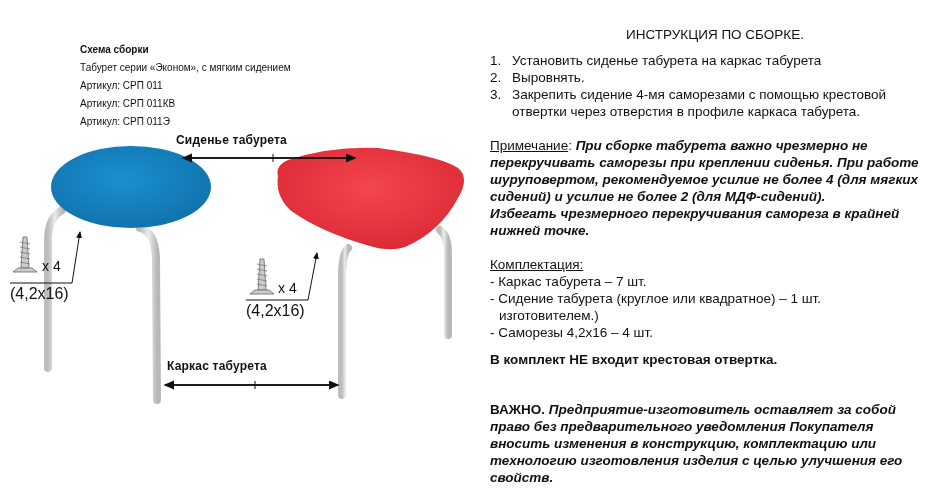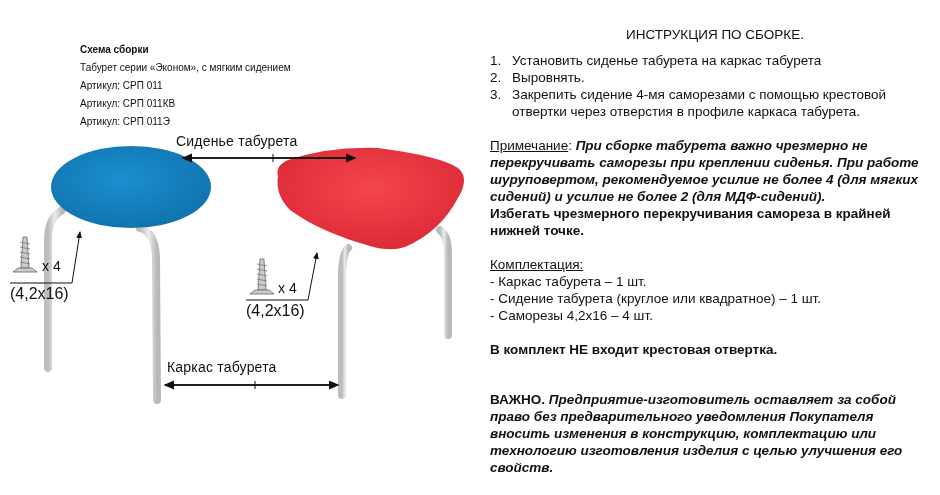--- a/index.html
+++ b/index.html
@@ -9,28 +9,28 @@
     .left-header { left: 80px; top: 26px; width: 340px; text-align: left; font-size: 10px; line-height: 18px; margin-top: 15px; }
     .left-header .title { font-weight: bold; }
     .right-col { left: 490px; top: 26px; width: 440px; font-size: 13.5px; line-height: 17px; }
     .right-col .heading { text-align: center; margin-bottom: 9px; padding-left: 10px; }
     .steps { margin: 0; padding: 0; list-style: none; }
     .steps li { display: flex; }
     .steps .num { width: 22px; flex: none; }
     .note { margin-top: 17px; }
     .u { text-decoration: underline; }
     .it { font-style: italic; font-weight: bold; }
-    .bi { font-weight: bold; }
+    .bi { font-weight: bold; font-style: italic; }
     .kit { margin-top: 17px; }
     .kit .item { padding-left: 0; }
     .kit .cont { padding-left: 9px; }
-    .nodriver { margin-top: 17px; font-weight: bold; }
+    .nodriver { margin-top: 10px; font-weight: bold; }
     .important { margin-top: 33px; }
     .b { font-weight: bold; }
-    .big-label { font-weight: normal; font-size: 14px; letter-spacing: 0.2px; }
+    .big-label { font-weight: bold; font-size: 12px; letter-spacing: 0.2px; }
     .screw-label { font-size: 14px; }
     .screw-size { font-size: 16px; }
   </style>
 </head>
 <body>
 
 <div class="abs left-header">
   <div class="title">Схема сборки</div>
   <div>Табурет серии «Эконом», с мягким сидением</div>
   <div>Артикул: СРП 011</div>
@@ -122,22 +122,23 @@
     </li>
   </ul>
 
   <div class="note">
     <span class="u">Примечание</span><span>: </span><span class="it">При сборке табурета важно чрезмерно не перекручивать саморезы при креплении сиденья. При работе шуруповертом, рекомендуемое усилие не более 4 (для мягких сидений) и усилие не более 2 (для МДФ-сидений).</span>
     <div class="bi">Избегать чрезмерного перекручивания самореза  в крайней нижней точке.</div>
   </div>
 
   <div class="kit">
     <div class="u">Комплектация:</div>
-    <div class="item">- Каркас табурета – 1 шт.</div>
+    <div class="item">- Каркас табурета – 7 шт.</div>
     <div class="item">- Сидение табурета (круглое или квадратное) – 1 шт.</div>
+    <div class="cont">изготовителем.)</div>
     <div class="item">- Саморезы 4,2х16  – 4 шт.</div>
   </div>
 
   <div class="nodriver">В комплект НЕ входит крестовая отвертка.</div>
 
   <div class="important">
     <span class="b">ВАЖНО.</span>
     <span class="it">Предприятие-изготовитель оставляет за собой право без предварительного уведомления Покупателя вносить изменения в конструкцию, комплектацию или технологию изготовления изделия с целью улучшения его свойств.</span>
   </div>
 </div>

